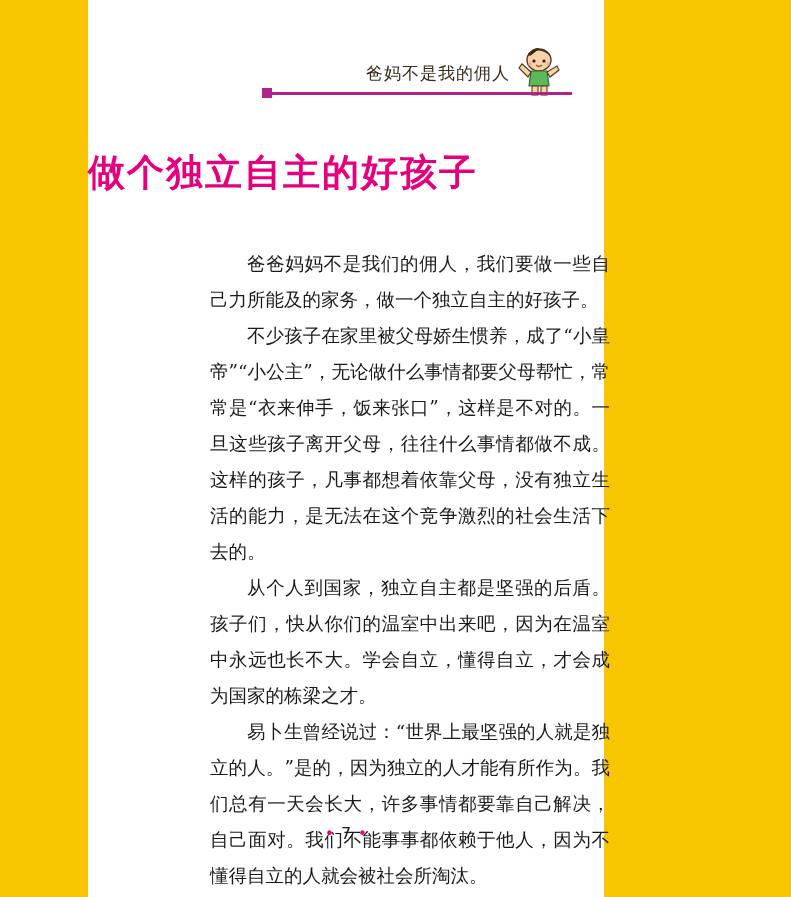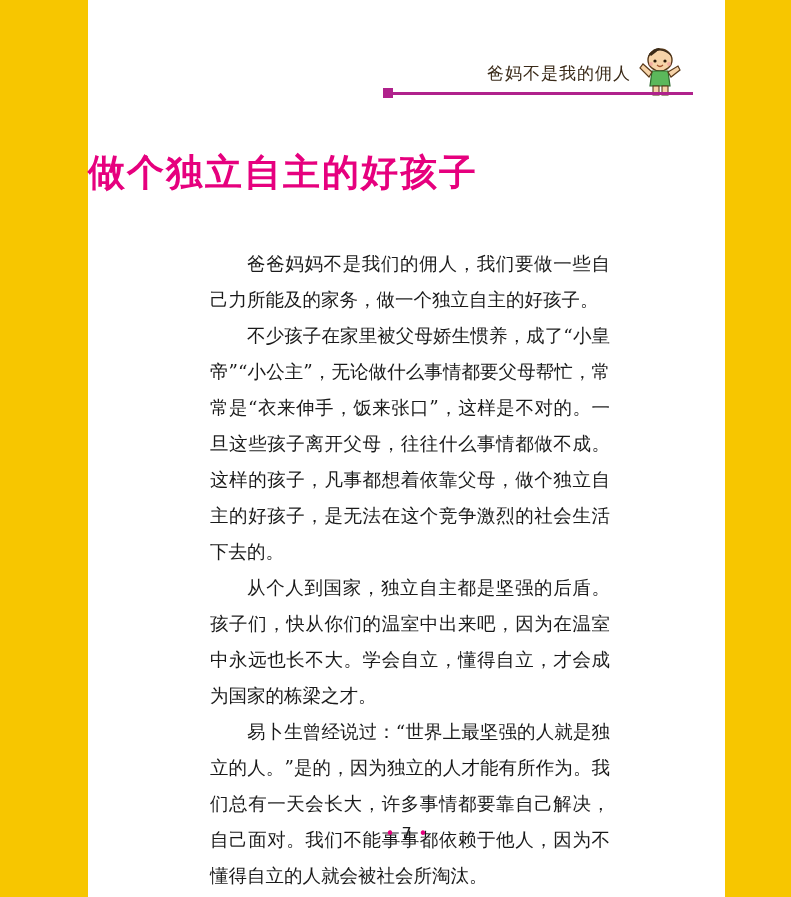--- a/index.html
+++ b/index.html
@@ -10,21 +10,21 @@
     width: 791px;
     height: 897px;
     background: #f7c600;
     font-family: "Liberation Serif", serif;
     overflow: hidden;
   }
   .page {
     position: absolute;
     left: 88px;
     top: 0;
-    width: 637px;
+    width: 516px;
     height: 897px;
     background: #ffffff;
   }
   .header {
     position: absolute;
     top: 52px;
     right: 32px;
     width: 310px;
     height: 46px;
   }
@@ -130,21 +130,21 @@
       </svg>
     </div>
     <div class="header-rule"></div>
     <div class="header-rule-short"></div>
   </div>
 
   <div class="title">做个独立自主的好孩子</div>
 
   <div class="body-text">
     <p>爸爸妈妈不是我们的佣人，我们要做一些自己力所能及的家务，做一个独立自主的好孩子。</p>
-    <p>不少孩子在家里被父母娇生惯养，成了“小皇帝”“小公主”，无论做什么事情都要父母帮忙，常常是“衣来伸手，饭来张口”，这样是不对的。一旦这些孩子离开父母，往往什么事情都做不成。这样的孩子，凡事都想着依靠父母，做个独立自主的好孩子，是无法在这个竞争激烈的社会生活下去的。</p>
+    <p>不少孩子在家里被父母娇生惯养，成了“小皇帝”“小公主”，无论做什么事情都要父母帮忙，常常是“衣来伸手，饭来张口”，这样是不对的。一旦这些孩子离开父母，往往什么事情都做不成。这样的孩子，凡事都想着依靠父母，没有独立生活的能力，是无法在这个竞争激烈的社会生活下去的。</p>
     <p>从个人到国家，独立自主都是坚强的后盾。孩子们，快从你们的温室中出来吧，因为在温室中永远也长不大。学会自立，懂得自立，才会成为国家的栋梁之才。</p>
     <p>易卜生曾经说过：“世界上最坚强的人就是独立的人。”是的，因为独立的人才能有所作为。我们总有一天会长大，许多事情都要靠自己解决，自己面对。我们不能事事都依赖于他人，因为不懂得自立的人就会被社会所淘汰。</p>
   </div>
 
   <div class="page-number">
     <span class="dot">•</span><span>7</span><span class="dot">•</span>
   </div>
 
 </div>
 

